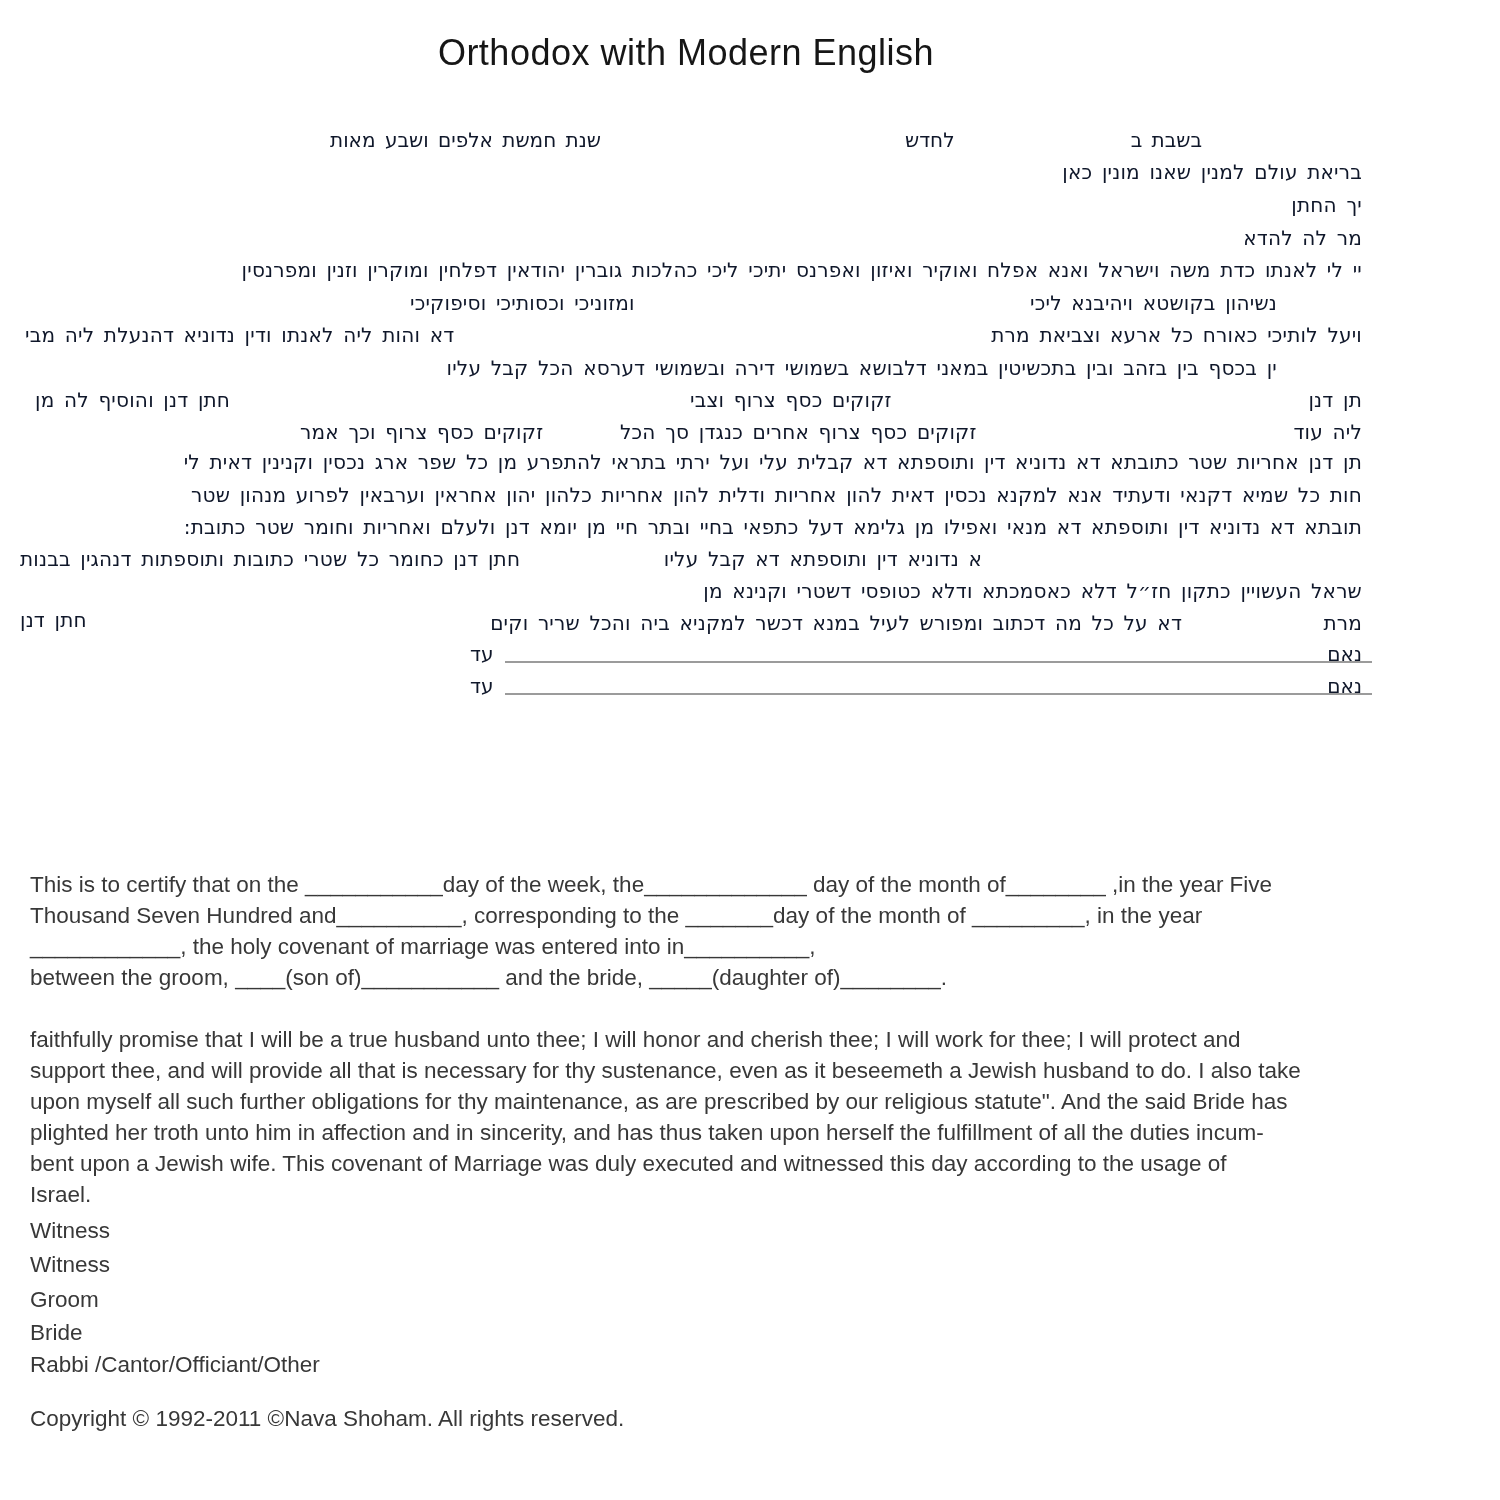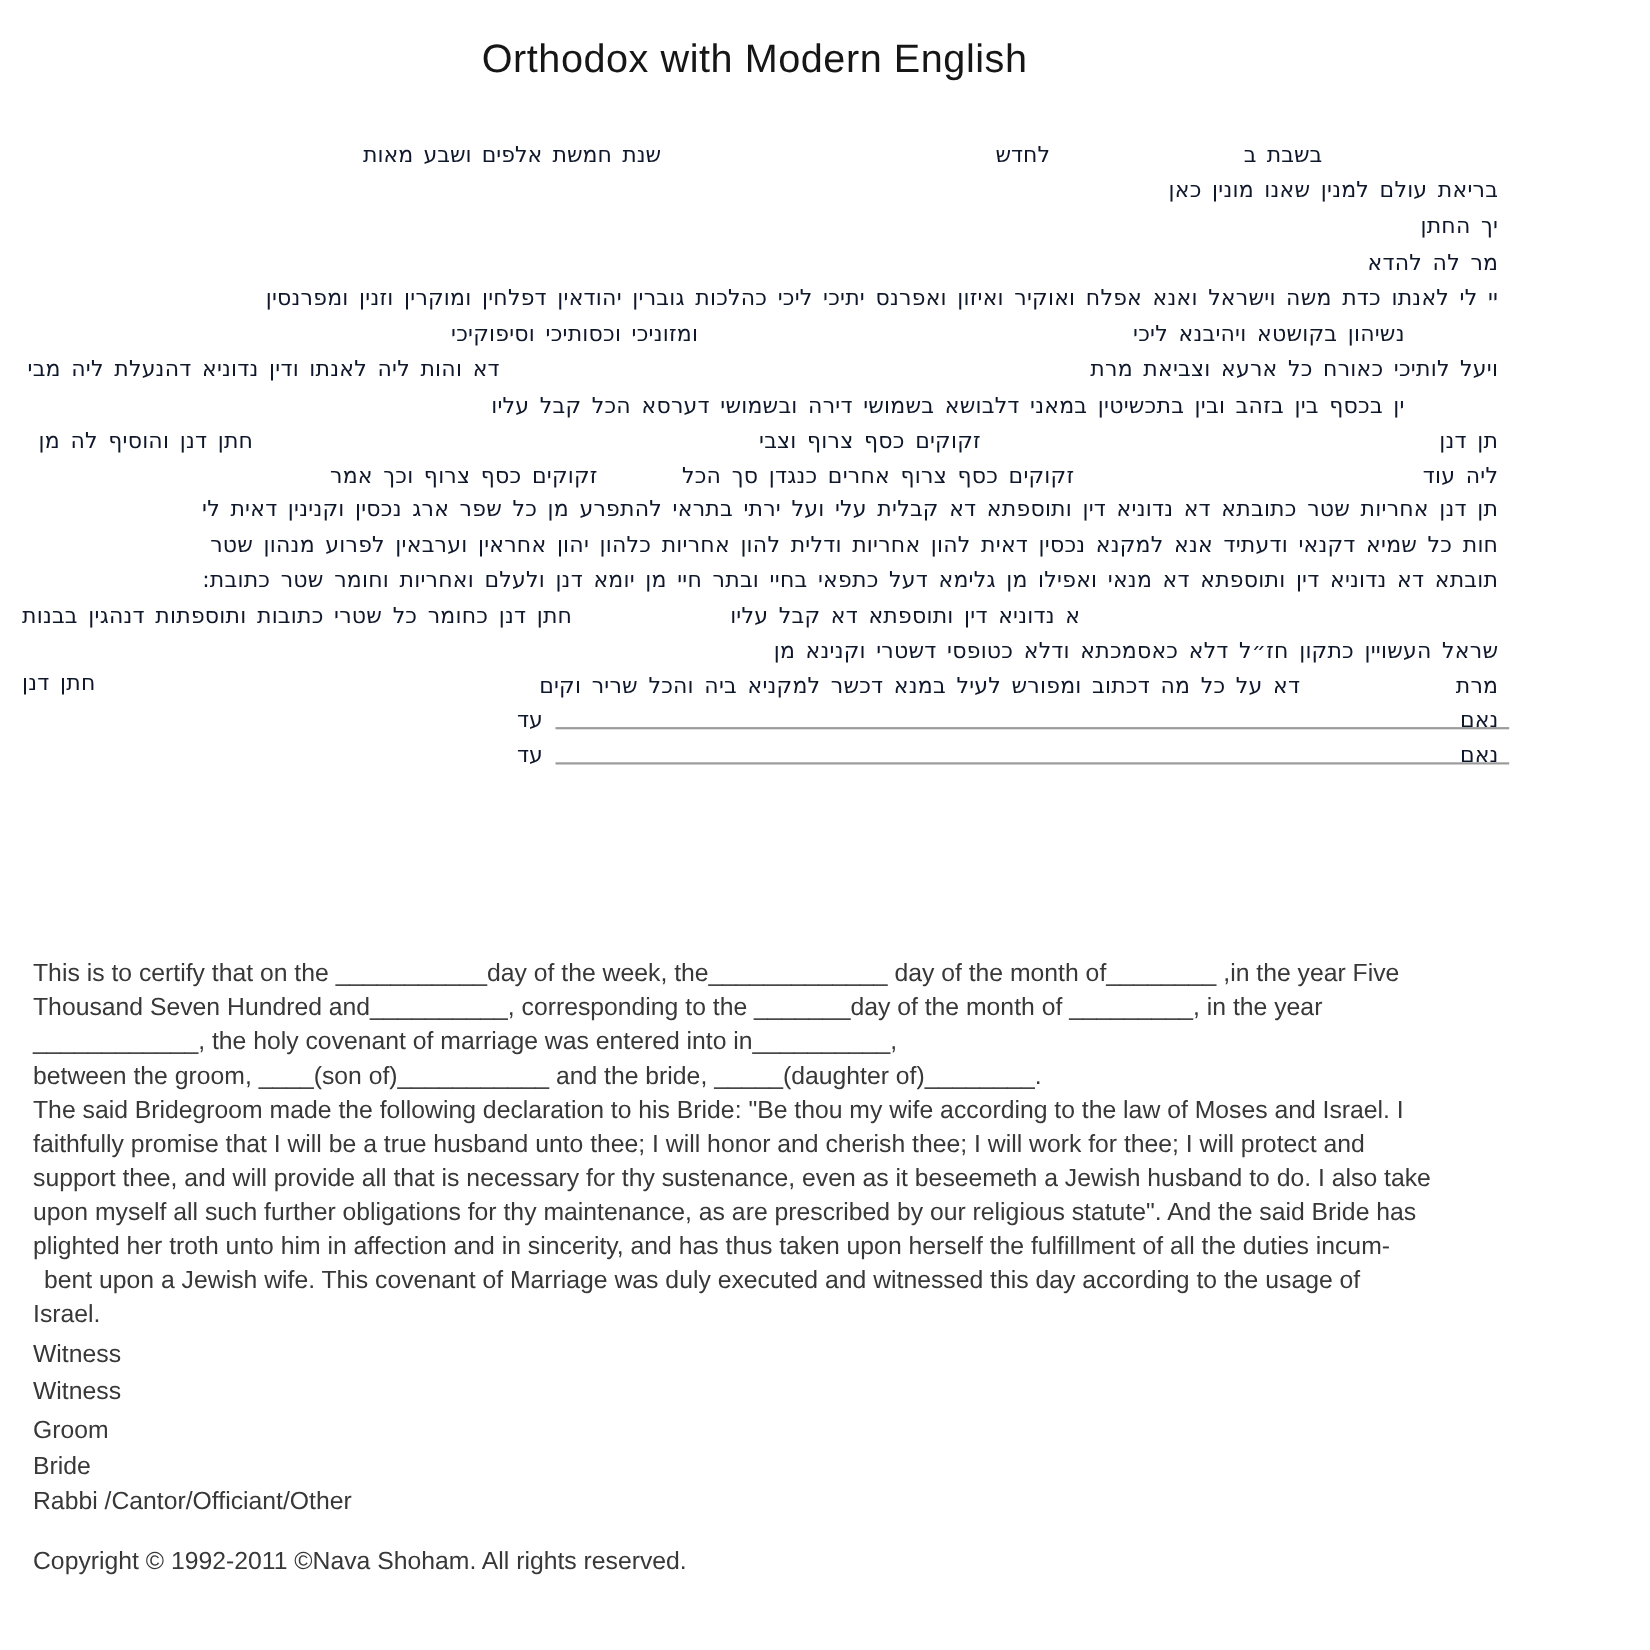--- a/index.html
+++ b/index.html
@@ -69,26 +69,25 @@
   <span class="abs he" style="top:642px;left:470px;" dir="rtl">עד</span>
 
   <span class="abs he" style="top:674px;right:10px;" dir="rtl">נאם</span>
   <div class="sigline" style="top:693px;left:505px;width:930px;"></div>
   <span class="abs he" style="top:674px;left:470px;" dir="rtl">עד</span>
 
   <div class="abs en" style="top:872px;left:30px;">This is to certify that on the ___________day of the week, the_____________ day of the month of________ ,in the year Five</div>
   <div class="abs en" style="top:934px;left:30px;">____________, the holy covenant of marriage was entered into in__________,</div>
   <div class="abs en" style="top:903px;left:30px;">Thousand Seven Hundred and__________, corresponding to the _______day of the month of _________, in the year</div>
   <div class="abs en" style="top:965px;left:30px;">between the groom, ____(son of)___________ and the bride, _____(daughter of)________.</div>
-  <div class="abs en" style="top:996px;left:30px;">The said Bridegroom made the following declaration to his Bride: "Be thou my wife according to the law of Moses and Israel. I</div>
   <div class="abs en" style="top:1027px;left:30px;">faithfully promise that I will be a true husband unto thee; I will honor and cherish thee; I will work for thee; I will protect and</div>
   <div class="abs en" style="top:1058px;left:30px;">support thee, and will provide all that is necessary for thy sustenance, even as it beseemeth a Jewish husband to do. I also take</div>
   <div class="abs en" style="top:1089px;left:30px;">upon myself all such further obligations for thy maintenance, as are prescribed by our religious statute". And the said Bride has</div>
   <div class="abs en" style="top:1120px;left:30px;">plighted her troth unto him in affection and in sincerity, and has thus taken upon herself the fulfillment of all the duties incum-</div>
-  <div class="abs en" style="top:1151px;left:40px;">bent upon a Jewish wife. This covenant of Marriage was duly executed and witnessed this day according to the usage of</div>
+  <div class="abs en" style="top:1151px;left:30px;">bent upon a Jewish wife. This covenant of Marriage was duly executed and witnessed this day according to the usage of</div>
   <div class="abs en" style="top:1182px;left:30px;">Israel.</div>
 
   <div class="abs en" style="top:1218px;left:30px;">Witness</div>
   <div class="abs en" style="top:1252px;left:30px;">Witness</div>
   <div class="abs en" style="top:1287px;left:30px;">Groom</div>
   <div class="abs en" style="top:1320px;left:30px;">Bride</div>
   <div class="abs en" style="top:1352px;left:30px;">Rabbi /Cantor/Officiant/Other</div>
 
   <div class="abs en" style="top:1406px;left:30px;">Copyright © 1992-2011  ©Nava Shoham. All rights reserved.</div>
 

